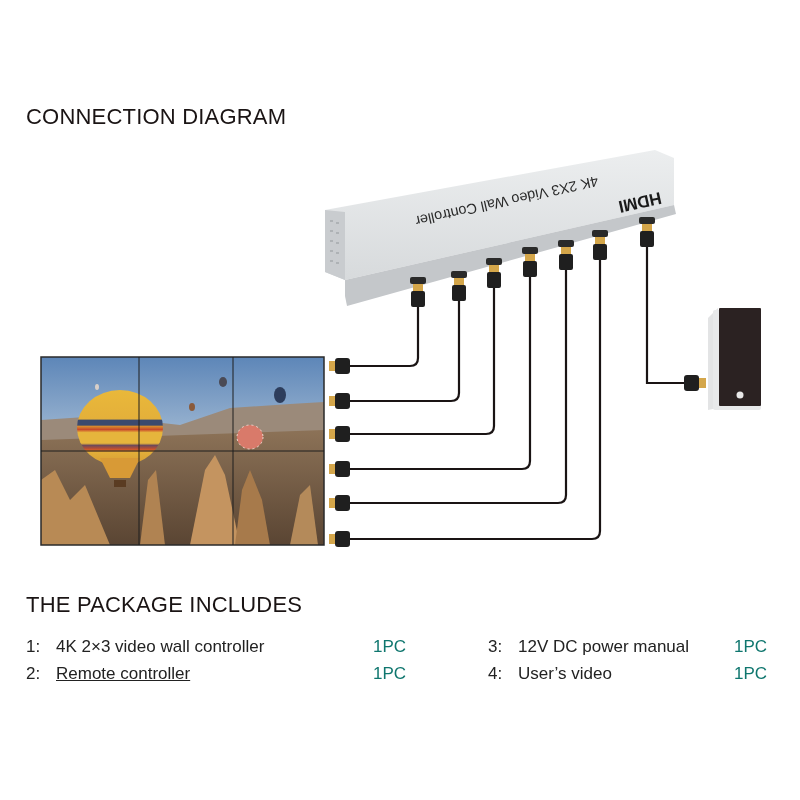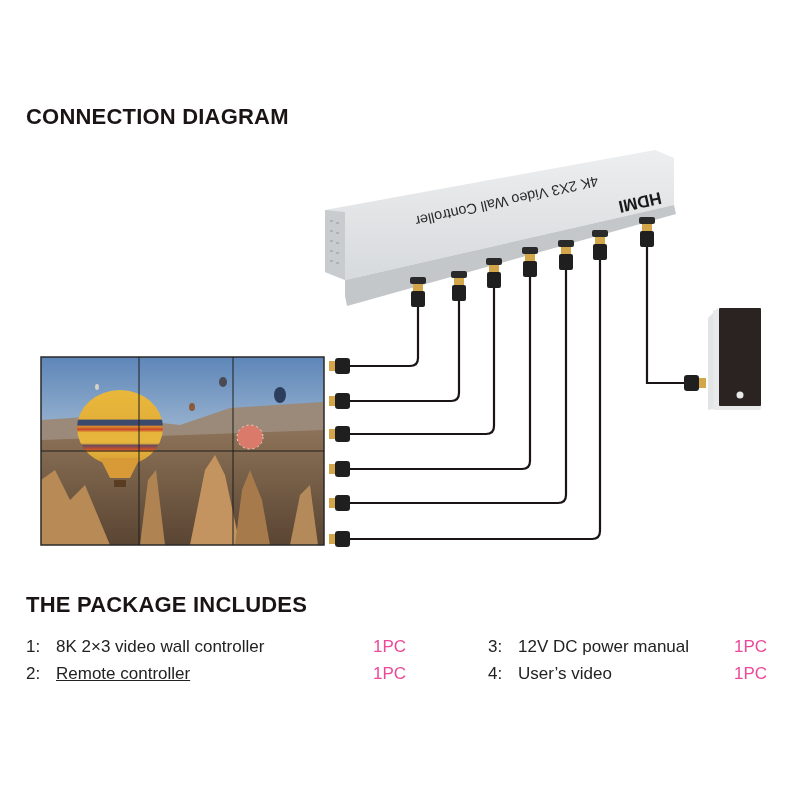--- a/index.html
+++ b/index.html
@@ -1,22 +1,22 @@
 <!DOCTYPE html>
 <html><head>
 <meta charset="utf-8">
 <style>
   html, body { margin:0; padding:0; background:#ffffff; }
   body { width:800px; height:800px; position:relative; overflow:hidden; font-family:"Liberation Sans", sans-serif; color:#1a1a1a; }
-  .heading { position:absolute; font-weight:bold; font-size:22px; letter-spacing:0.2px; color:#1a1414; }
+  .heading { position:absolute; font-weight:normal; font-size:22px; letter-spacing:0.2px; color:#1a1414; }
   #h1 { left:26px; top:104px; }
   #h2 { left:26px; top:592px;text-align:center; }
   .pkg-row { position:absolute; font-size:17px; color:#222; }
   .pkg-num { display:inline-block; width:30px; }
-  .qty { position:absolute; font-size:17px; color:#ec4899; }
+  .qty { position:absolute; font-size:17px; color:#0f766e; }
   svg { position:absolute; left:0; top:0; }
 </style>
 </head>
 <body>
 
 <div id="h1" class="heading">CONNECTION DIAGRAM</div>
 
 <svg width="800" height="580" viewBox="0 0 800 580">
   <defs>
     <linearGradient id="sky" x1="0" y1="0" x2="0" y2="1">
@@ -184,21 +184,21 @@
     <g transform="translate(684,375)">
         <rect x="0" y="0" width="15" height="16" rx="3" fill="#1f1f1f"></rect>
         <rect x="15" y="3" width="7" height="10" fill="#d4a64a"></rect>
       </g>
   </g>
 </svg>
 
 <div id="h2" class="heading">THE PACKAGE INCLUDES</div>
 
 <div class="pkg-row" style="left:26px; top:637px;">
-  <span class="pkg-num">1:</span><span>8K 2×3 video wall controller</span>
+  <span class="pkg-num">1:</span><span>4K 2×3 video wall controller</span>
 </div>
 <div class="qty" style="left:373px; top:637px;">1PC</div>
 
 <div class="pkg-row" style="left:26px; top:664px;text-decoration:underline;">
   <span class="pkg-num">2:</span><span>Remote controller</span>
 </div>
 <div class="qty" style="left:373px; top:664px;">1PC</div>
 
 <div class="pkg-row" style="left:488px; top:637px;">
   <span class="pkg-num">3:</span><span>12V DC power manual</span>

